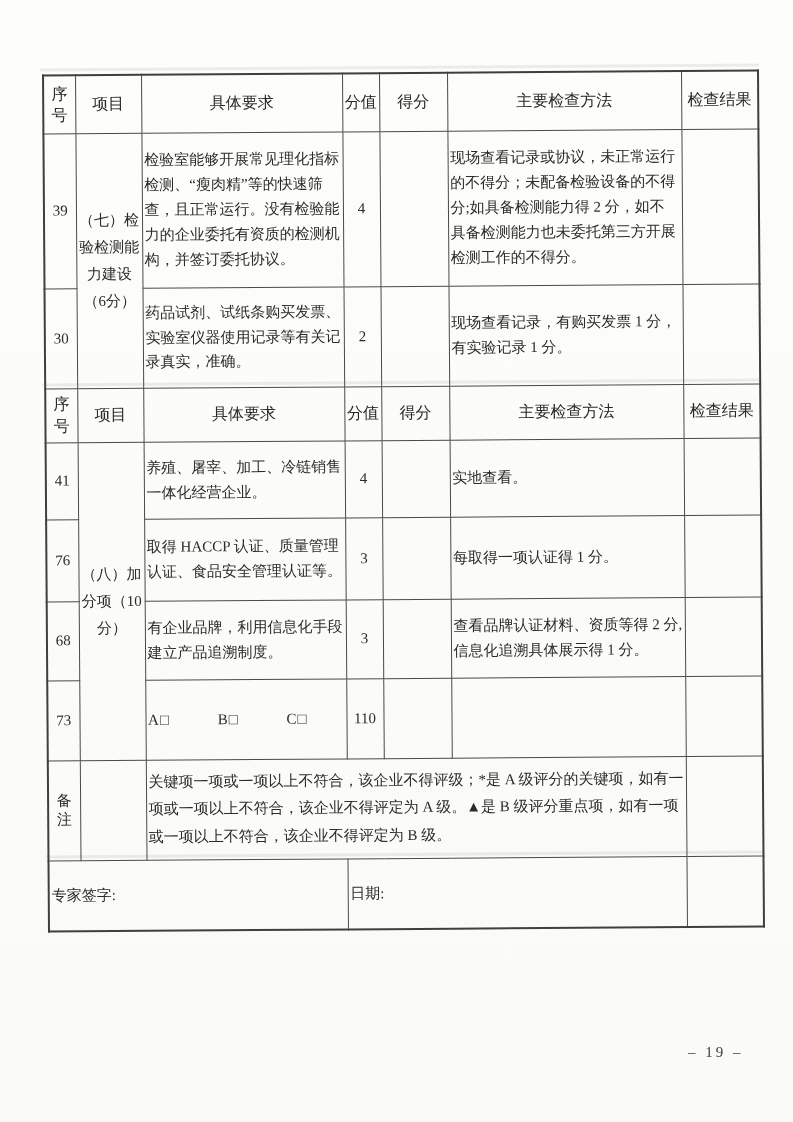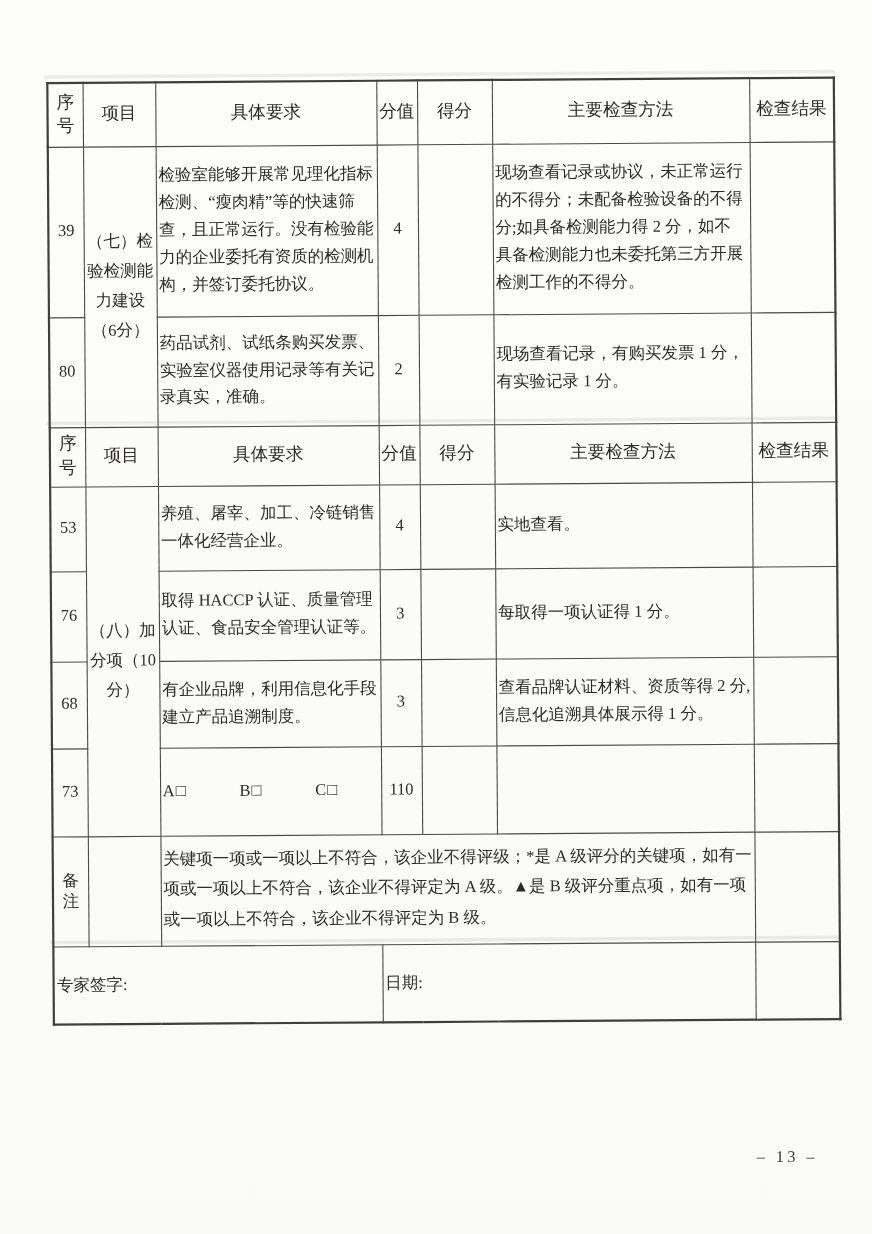--- a/index.html
+++ b/index.html
@@ -147,40 +147,40 @@
         <td class="num">39</td>
         <td class="item" rowspan="2">（七）检验检测能力建设（6分）</td>
         <td class="req">检验室能够开展常见理化指标检测、“瘦肉精”等的快速筛查，且正常运行。没有检验能力的企业委托有资质的检测机构，并签订委托协议。</td>
         <td class="num">4</td>
         <td></td>
         <td class="req">现场查看记录或协议，未正常运行的不得分；未配备检验设备的不得分;如具备检测能力得 2 分，如不具备检测能力也未委托第三方开展检测工作的不得分。</td>
         <td></td>
       </tr>
 
       <tr class="rh-40">
-        <td class="num">80</td>
+        <td class="num">30</td>
         <td class="req">药品试剂、试纸条购买发票、实验室仪器使用记录等有关记录真实，准确。</td>
         <td class="num">2</td>
         <td></td>
         <td class="req">现场查看记录，有购买发票 1 分，有实验记录 1 分。</td>
         <td></td>
       </tr>
 
       <tr class="rh-hdr2">
         <th class="hd">序号</th>
         <th class="hd">项目</th>
         <th class="hd">具体要求</th>
         <th class="hd">分值</th>
         <th class="hd">得分</th>
         <th class="hd">主要检查方法</th>
         <th class="hd">检查结果</th>
       </tr>
 
       <tr class="rh-41">
-        <td class="num">53</td>
+        <td class="num">41</td>
         <td class="item" rowspan="4">（八）加分项（10分）</td>
         <td class="req">养殖、屠宰、加工、冷链销售一体化经营企业。</td>
         <td class="num">4</td>
         <td></td>
         <td class="req">实地查看。</td>
         <td></td>
       </tr>
 
       <tr class="rh-42">
         <td class="num">76</td>
@@ -222,14 +222,14 @@
 
       <tr class="rh-sig">
         <td class="sig-cell" colspan="3">专家签字:</td>
         <td class="sig-cell" colspan="3">日期:</td>
         <td></td>
       </tr>
     </tbody>
       </table>
   </div>
 
-  <div class="pageno">– 13 –</div>
+  <div class="pageno">– 19 –</div>
 </div>
 
 </body></html>

